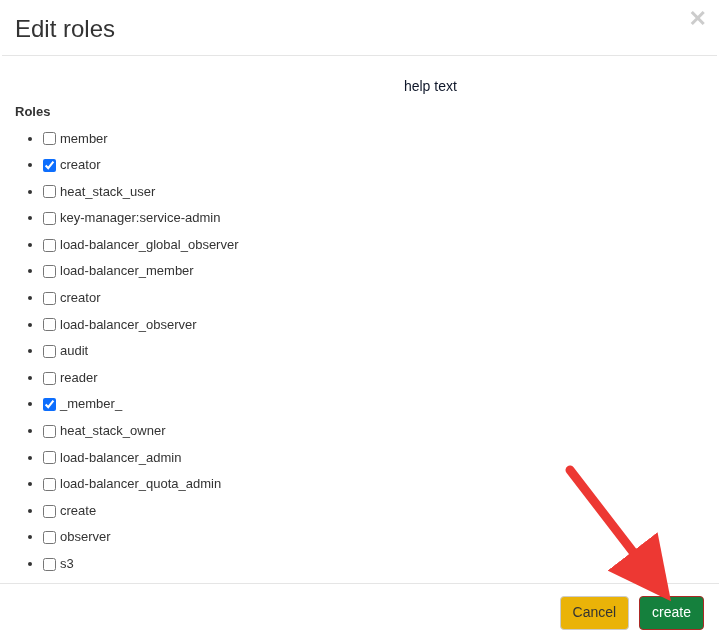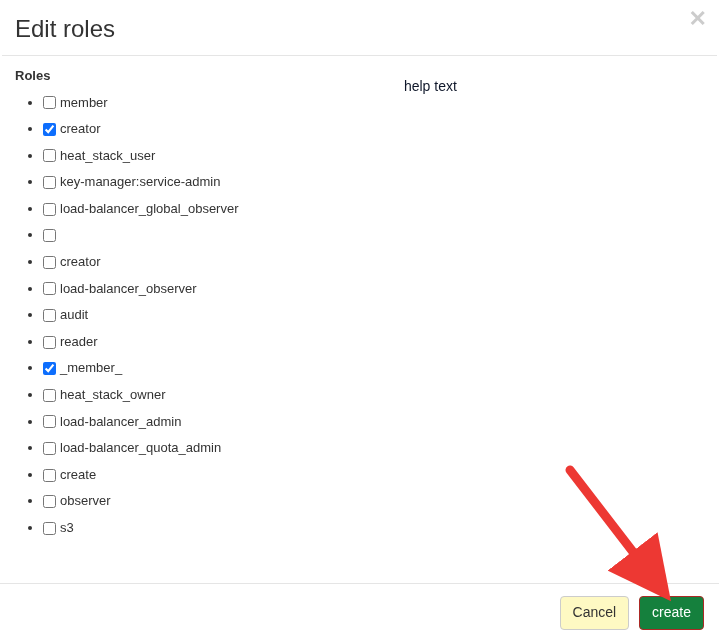--- a/index.html
+++ b/index.html
@@ -51,20 +51,21 @@
   }
   .col-right {
     width: 45%;
     padding-left: 10px;
   }
   .section-label {
     font-weight: 700;
     font-size: 13px;
     color: #333;
     margin-bottom: 6px;
+    margin-top: 36px;
   }
   ul.roles {
     list-style: disc;
     padding-left: 28px;
     margin: 0;
   }
   ul.roles li {
     padding: 3.5px 0;
     line-height: 1.4;
     color: #333;
@@ -97,21 +98,21 @@
   .btn {
     display: inline-block;
     padding: 6px 12px;
     font-size: 14px;
     border-radius: 4px;
     cursor: pointer;
     line-height: 1.4;
     margin-left: 6px;
   }
   .btn-default {
-    background: #fef9c3;
+    background: #eab308;
     color: #333;
     border: 1px solid #ccc;
   }
   .btn-primary {
     background: #15803d;
     color: #fff;
     border: 1px solid #ac2925;
   }
   .arrow-svg {
     position: absolute;
@@ -130,21 +131,21 @@
 
 <div class="modal-body">
   <div class="col-left">
     <div class="section-label">Roles</div>
     <ul class="roles" id="roles-list">
         <li><input type="checkbox" style=""><span>member</span></li>
         <li><input type="checkbox" checked="" style=""><span>creator</span></li>
         <li><input type="checkbox" style=""><span>heat_stack_user</span></li>
         <li><input type="checkbox" style=""><span>key-manager:service-admin</span></li>
         <li><input type="checkbox" style=""><span>load-balancer_global_observer</span></li>
-        <li><input type="checkbox" style=""></li>
+        <li><input type="checkbox" style=""><span>load-balancer_member</span></li>
         <li><input type="checkbox" style=""><span>creator</span></li>
         <li><input type="checkbox" style=""><span>load-balancer_observer</span></li>
         <li><input type="checkbox" style=""><span>audit</span></li>
         <li><input type="checkbox" style=""><span>reader</span></li>
         <li><input type="checkbox" checked="" style=""><span>_member_</span></li>
         <li><input type="checkbox" style=""><span>heat_stack_owner</span></li>
         <li><input type="checkbox" style=""><span>load-balancer_admin</span></li>
         <li><input type="checkbox" style=""><span>load-balancer_quota_admin</span></li>
         <li><input type="checkbox" style=""><span>create</span></li>
         <li><input type="checkbox" style=""><span>observer</span></li>

